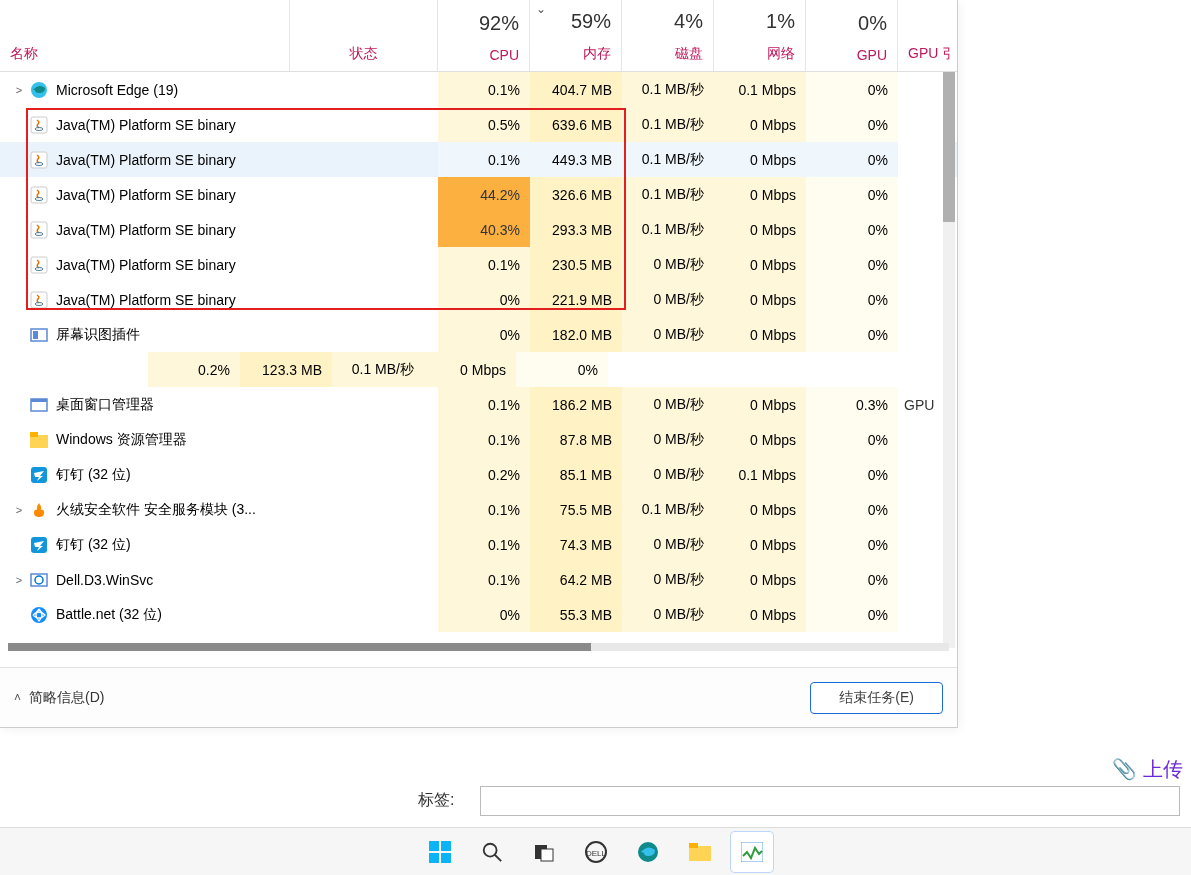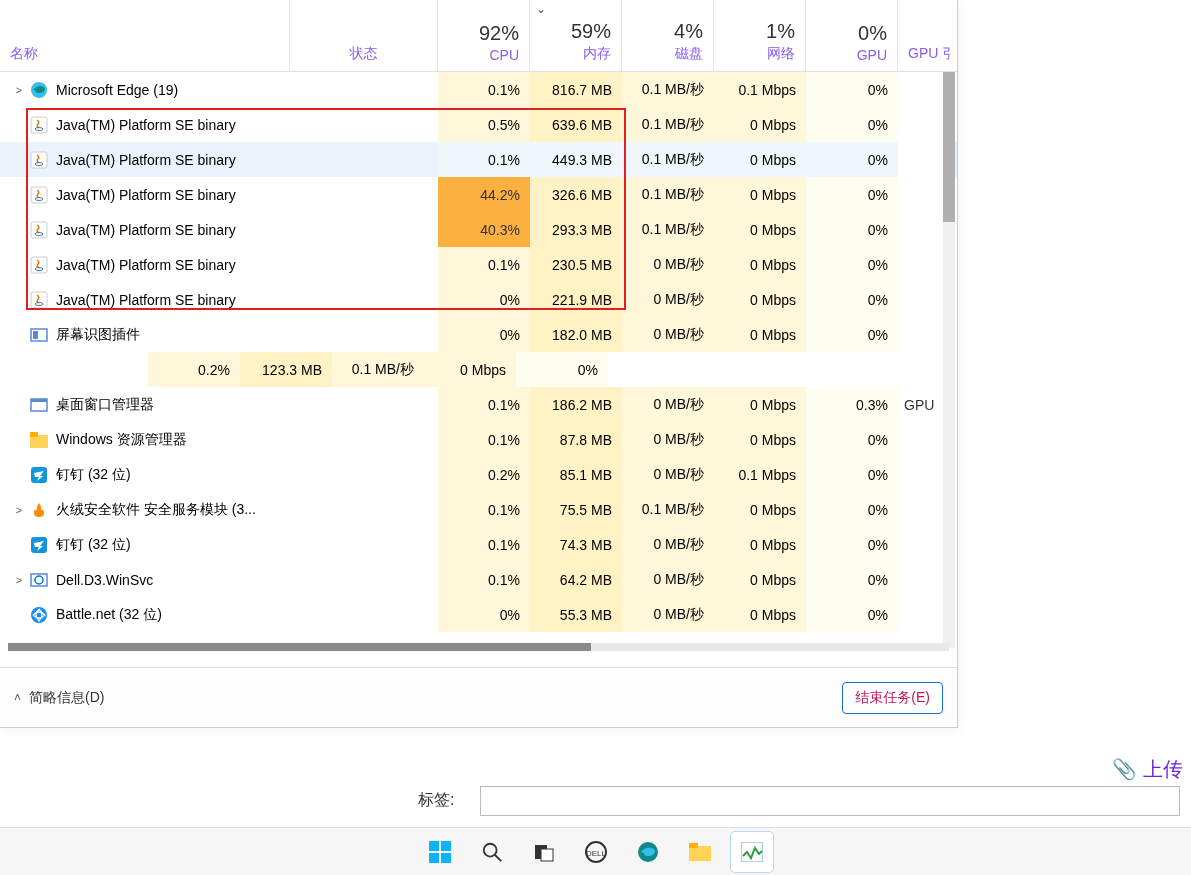--- a/index.html
+++ b/index.html
@@ -34,21 +34,21 @@
   .hcol {
     display: flex;
     flex-direction: column;
     justify-content: flex-end;
     padding: 6px 10px 8px 10px;
     border-right: 1px solid #e5e5e5;
     font-size: 14px;
     color: #555;
   }
   .hcol .pct { font-size: 20px; color: #333; text-align: right; }
-  .hcol .lbl { font-size: 14px; text-align: right; color: #8b5cf6; margin-top: 2px; }
+  .hcol .lbl { font-size: 14px; text-align: right; color: #be185d; margin-top: 12px; }
   .hname { width: 290px; justify-content: flex-end; align-items: flex-start; }
   .hstate { width: 148px; justify-content: flex-end; align-items: center; }
   .hname .lbl, .hstate .lbl { text-align: left; }
   .hcpu   { width: 92px; }
   .hmem   { width: 92px; position: relative; }
   .hdisk  { width: 92px; }
   .hnet   { width: 92px; }
   .hgpu   { width: 92px; }
   .hgpue  { width: 52px; border-right:none; overflow:hidden; white-space:nowrap;}
   .sort-indicator {
@@ -127,22 +127,22 @@
     display:flex; align-items:center; justify-content:space-between;
     padding:0 14px;
     background:#fdfdfd;
   }
   .brief {
     display:flex; align-items:center; gap:8px; color:#333;
     font-size:14px;
   }
   .brief .chev { font-size:12px; color:#555;}
   .end-task {
-    border:1px solid #1a6dd6; color:#be185d; background:#fff;
-    padding:6px 12px; border-radius:4px; font-size:14px;
+    border:1px solid #1a6dd6; color:#404040; background:#fff;
+    padding:6px 28px; border-radius:4px; font-size:14px;
     cursor:pointer;
   }
   .bginput {
     position:absolute; left:480px; top:786px; width:700px; height:30px;
     border:1px solid #bbb; background:#fff;
   }
   .bglabel {
     position:absolute; left:418px; top:790px;
     font-size:16px; color:#333;text-align:right;
   }
@@ -217,21 +217,21 @@
             <span class="icon">
               <svg width="18" height="18">
                 <circle cx="9" cy="9" r="8" fill="#34c0eb"></circle>
                 <path d="M3 9 Q9 2 15 7 Q15 12 9 12 Q5 12 5 9" fill="#0f8a8a"></path>
               </svg>
             </span>
             <span>Microsoft Edge (19)</span>
           </div>
           <div class="cell cstate"></div>
           <div class="cell cnum">0.1%</div>
-          <div class="cell cnum mem">816.7 MB</div>
+          <div class="cell cnum mem">404.7 MB</div>
           <div class="cell cnum">0.1 MB/秒</div>
           <div class="cell cnum net">0.1 Mbps</div>
           <div class="cell cnum gpu">0%</div>
           <div class="cell cnum gpue"></div>
         </div>
         <div class="row">
           <div class="cell cname">
             <span class="expand"></span>
             <span class="icon">
               <svg width="18" height="18">

